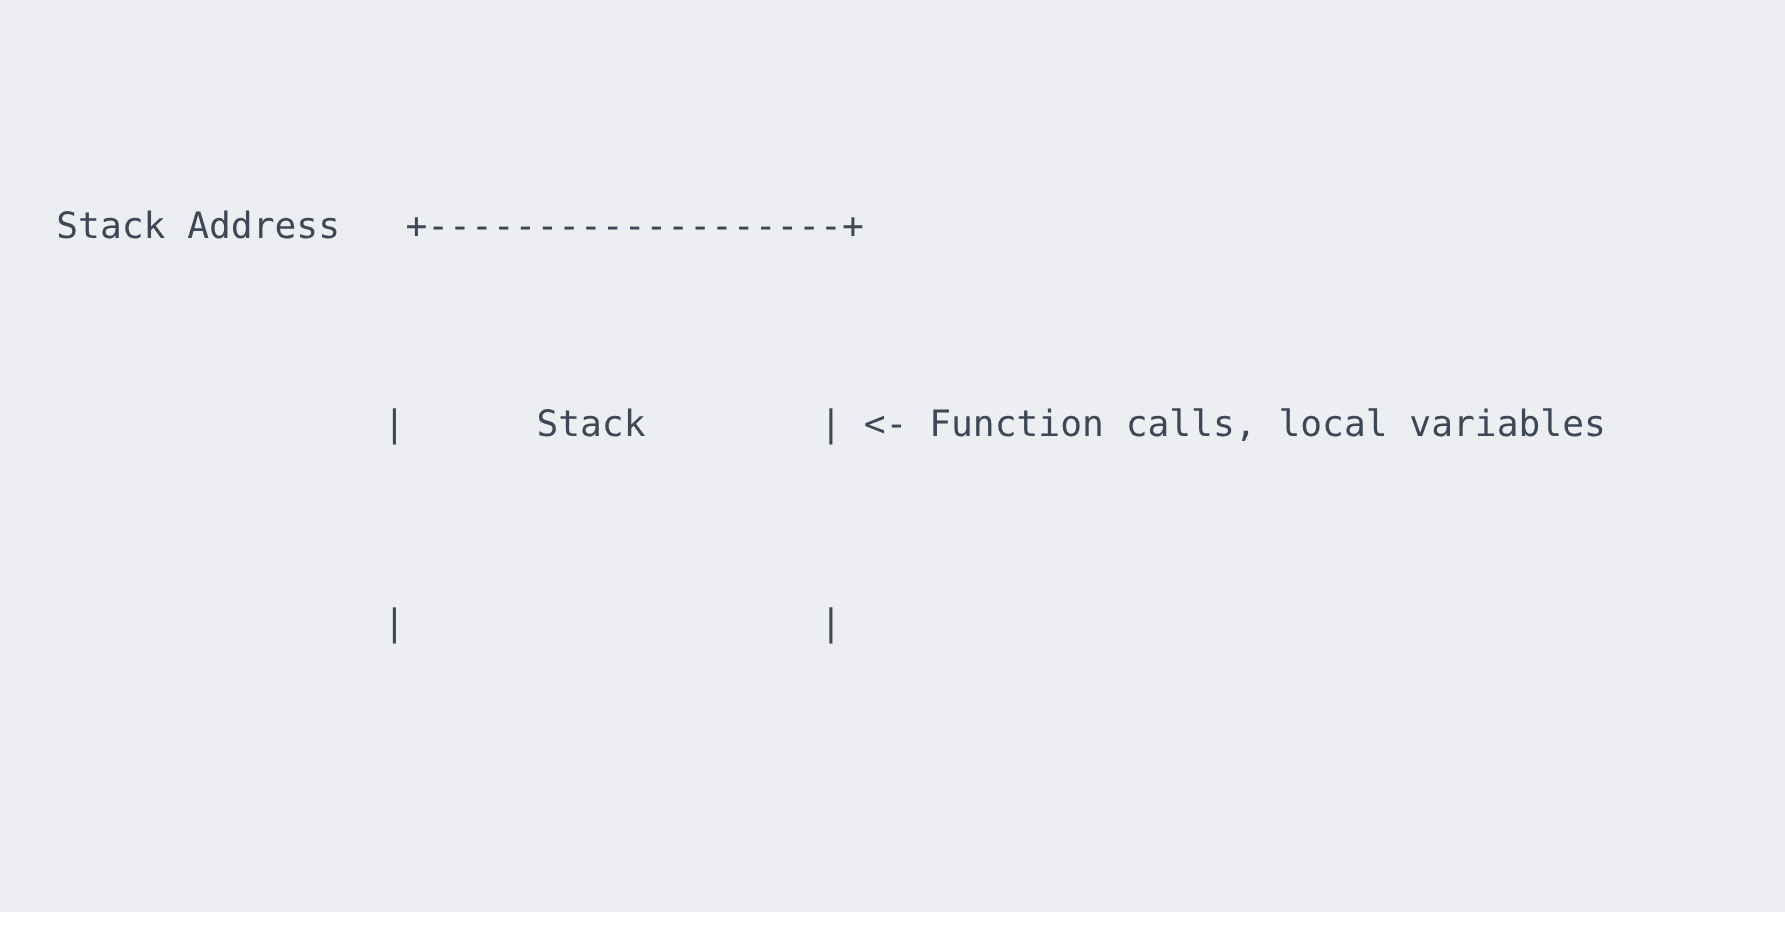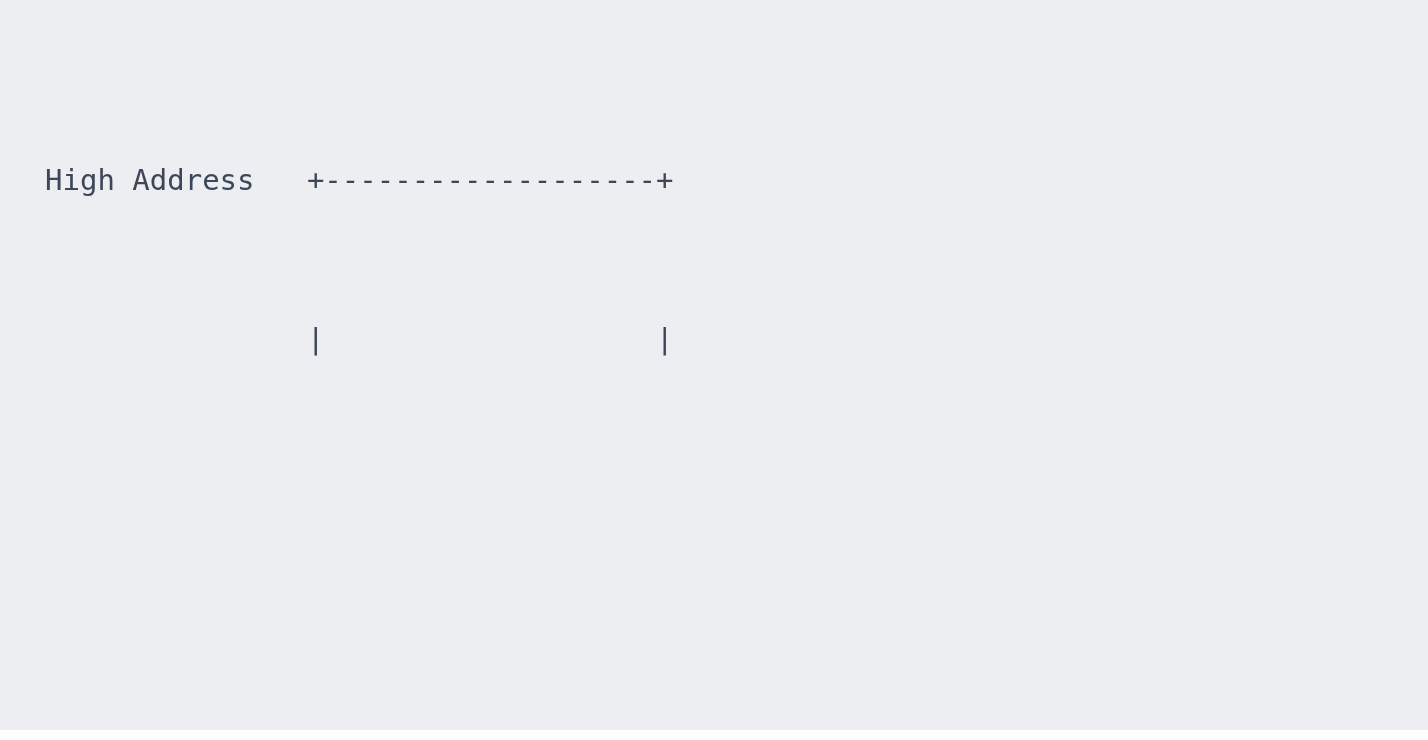--- a/index.html
+++ b/index.html
@@ -33,21 +33,22 @@
     width: 1428px;
     height: 10px;
     background: #ffffff;
   }
 </style>
 </head>
 <body>
 
 <div class="panel">
   <div class="ascii-art">
-    <div class="ascii-line">High Address   +-------------------+</div>
+    <div class="ascii-line">Stack Address   +-------------------+</div>
+    <div class="ascii-line">               |      Stack        | &lt;- Function calls, local variables</div>
     <div class="ascii-line">               |                   |</div>
     
     
     
     
     
     
     
     
   </div>

